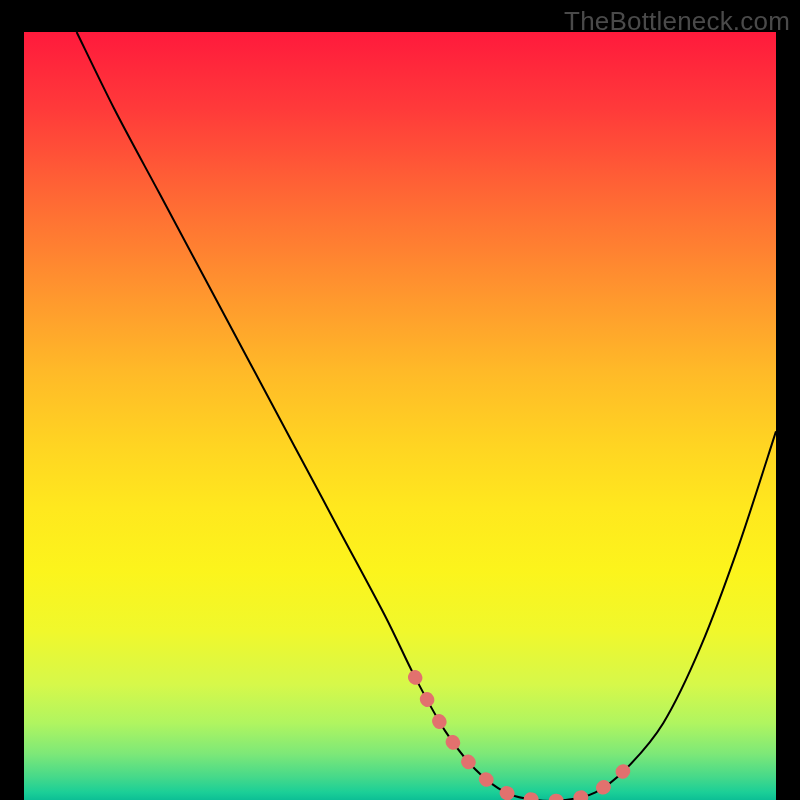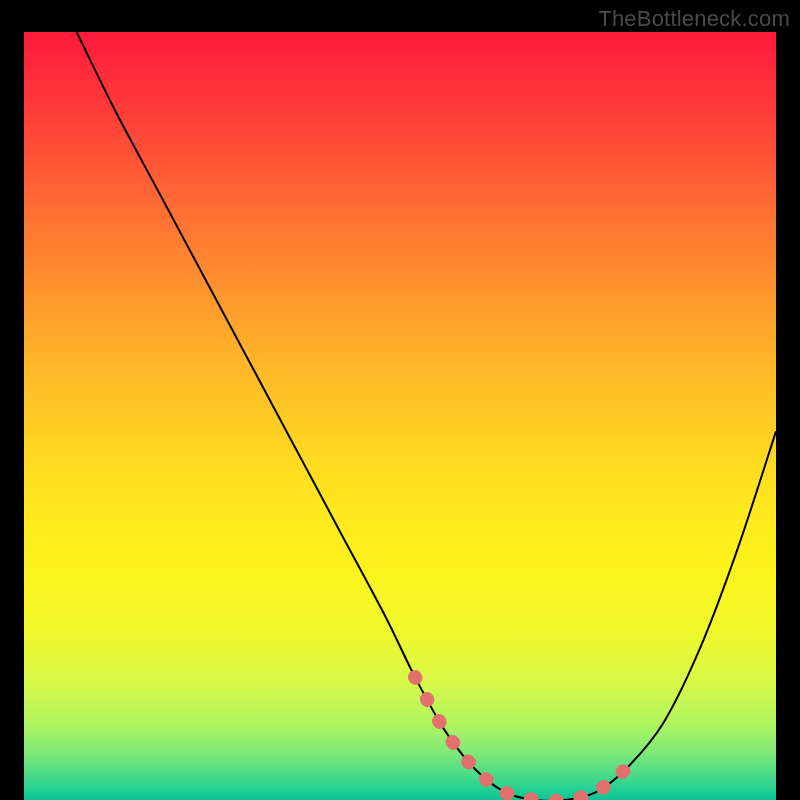--- a/index.html
+++ b/index.html
@@ -43,21 +43,21 @@
       #46d98a 97%,
       #1bcf97 99%,
       #0cbf95 100%
     );
   }
   .watermark {
     position: absolute;
     top: 6px;
     right: 10px;
     color: #4a4a4a;
-    font-size: 22px;
+    font-size: 26px;
     font-weight: 500;
     letter-spacing: 0.2px;
     user-select: none;
   }
   svg.curve {
     position: absolute;
     left: 0;
     top: 0;
     width: 752px;
     height: 768px;

